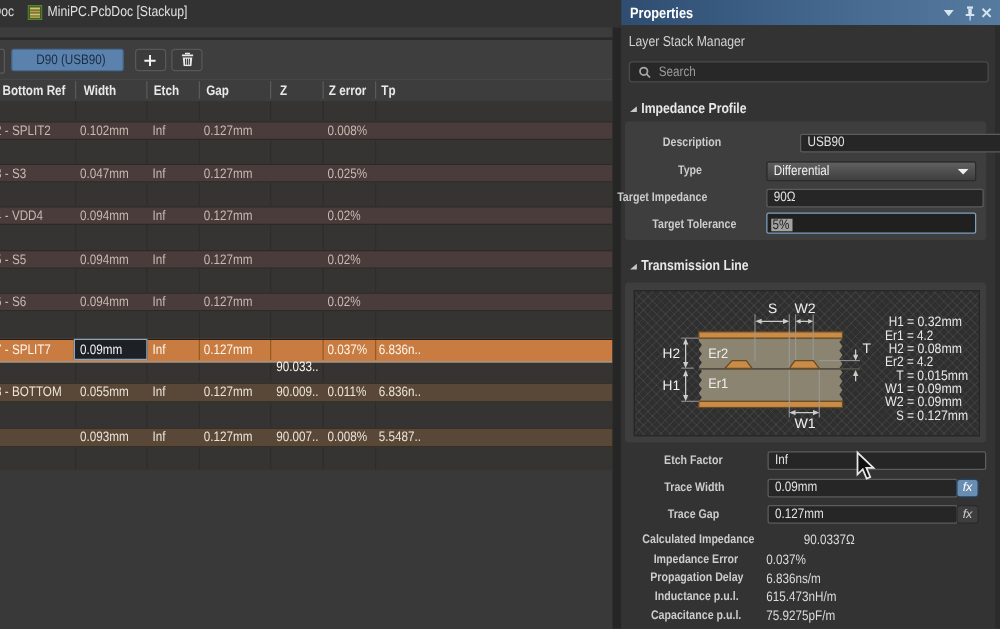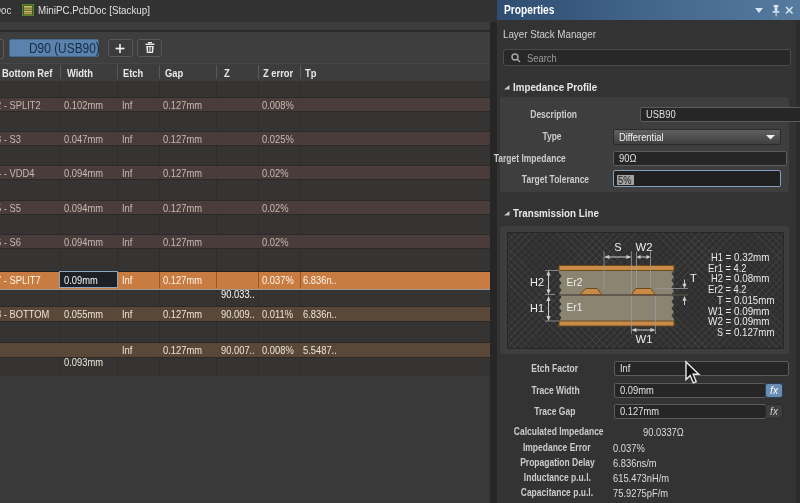--- a/index.html
+++ b/index.html
@@ -30,21 +30,21 @@
   <rect x="0.5" y="0.5" width="11" height="11" fill="#3d5c22" stroke="#568431"></rect>
   <rect x="2" y="2" width="8" height="1.6" fill="#d8c06a"></rect>
   <rect x="2" y="4.4" width="8" height="1.6" fill="#b89a55"></rect>
   <rect x="2" y="6.8" width="8" height="1.6" fill="#d8c06a"></rect>
   <rect x="2" y="9" width="8" height="1.4" fill="#b89a55"></rect>
 </svg>
 <div class="abs" style="left:38px;top:4px;color:#e0e0e0;font-size:11.5px;"><span class="sx">MiniPC.PcbDoc [Stackup]</span></div>
 
 <div class="abs" style="left:-6px;top:39px;width:8px;height:18px;background:#3c3c3c;border:1px solid #5a5a5a;border-radius:2px;"></div>
 <div class="abs" style="left:9px;top:39px;width:90px;height:18px;background:#5b82ad;border:1px solid #47688f;border-radius:2px;
-     color:#182c44;font-size:14px;line-height:16px;padding-left:19px;box-sizing:border-box;"><span class="sx">D90 (USB90)</span></div>
+     color:#182c44;font-size:11px;line-height:16px;padding-left:19px;box-sizing:border-box;"><span class="sx">D90 (USB90)</span></div>
 <div class="abs" style="left:108px;top:39px;width:25px;height:18px;background:#3c3c3c;border:1px solid #585858;border-radius:3px;box-sizing:border-box;"></div>
 <svg class="abs" style="left:115px;top:44px;" width="11" height="9">
   <line x1="5" y1="0" x2="5" y2="9" stroke="#f0f0f0" stroke-width="1.6"></line>
   <line x1="0.5" y1="4.5" x2="9.5" y2="4.5" stroke="#f0f0f0" stroke-width="1.6"></line>
 </svg>
 <div class="abs" style="left:137px;top:39px;width:25px;height:18px;background:#3c3c3c;border:1px solid #585858;border-radius:3px;box-sizing:border-box;"></div>
 <svg class="abs" style="left:145px;top:42px;" width="10" height="11">
   <rect x="3" y="0" width="4" height="1.4" fill="#e8e8e8"></rect>
   <rect x="0.5" y="1.6" width="9" height="1.4" fill="#e8e8e8"></rect>
   <path d="M1.2,3.9 h7.6 l-0.7,7 h-6.2 Z" fill="#e8e8e8"></path>
@@ -131,21 +131,21 @@
 <div class="abs" style="left:0;top:306px;width:490px;height:16px;background:#594737;border-top:1px solid #2b2a29;border-bottom:1px solid #2b2a29;box-sizing:border-box;"></div>
 <div class="rowtxt" style="left:-4px;top:308px;color:#ece4d8;"><span class="sx">8 - BOTTOM</span></div>
 <div class="rowtxt" style="left:64px;top:308px;color:#ece4d8;"><span class="sx">0.055mm</span></div>
 <div class="rowtxt" style="left:122px;top:308px;color:#ece4d8;"><span class="sx">Inf</span></div>
 <div class="rowtxt" style="left:163px;top:308px;color:#ece4d8;"><span class="sx">0.127mm</span></div>
 <div class="rowtxt" style="left:221px;top:308px;color:#ece4d8;"><span class="sx">90.009..</span></div>
 <div class="rowtxt" style="left:262px;top:308px;color:#ece4d8;"><span class="sx">0.011%</span></div>
 <div class="rowtxt" style="left:303px;top:308px;color:#ece4d8;"><span class="sx">6.836n..</span></div>
 
 <div class="abs" style="left:0;top:342px;width:490px;height:16px;background:#594737;border-top:1px solid #2b2a29;border-bottom:1px solid #2b2a29;box-sizing:border-box;"></div>
-<div class="rowtxt" style="left:64px;top:356px;color:#ece4d8;"><span class="sx">0.093mm</span></div>
+<div class="rowtxt" style="left:64px;top:344px;color:#ece4d8;"><span class="sx">0.093mm</span></div>
 <div class="rowtxt" style="left:122px;top:344px;color:#ece4d8;"><span class="sx">Inf</span></div>
 <div class="rowtxt" style="left:163px;top:344px;color:#ece4d8;"><span class="sx">0.127mm</span></div>
 <div class="rowtxt" style="left:221px;top:344px;color:#ece4d8;"><span class="sx">90.007..</span></div>
 <div class="rowtxt" style="left:262px;top:344px;color:#ece4d8;"><span class="sx">0.008%</span></div>
 <div class="rowtxt" style="left:303px;top:344px;color:#ece4d8;"><span class="sx">5.5487..</span></div>
 
 <div class="abs" style="left:0;top:376px;width:490px;height:127px;background:#393939;"></div>
 
 <div class="abs" style="left:490px;top:22px;width:7px;height:481px;background:#262626;"></div>
 

